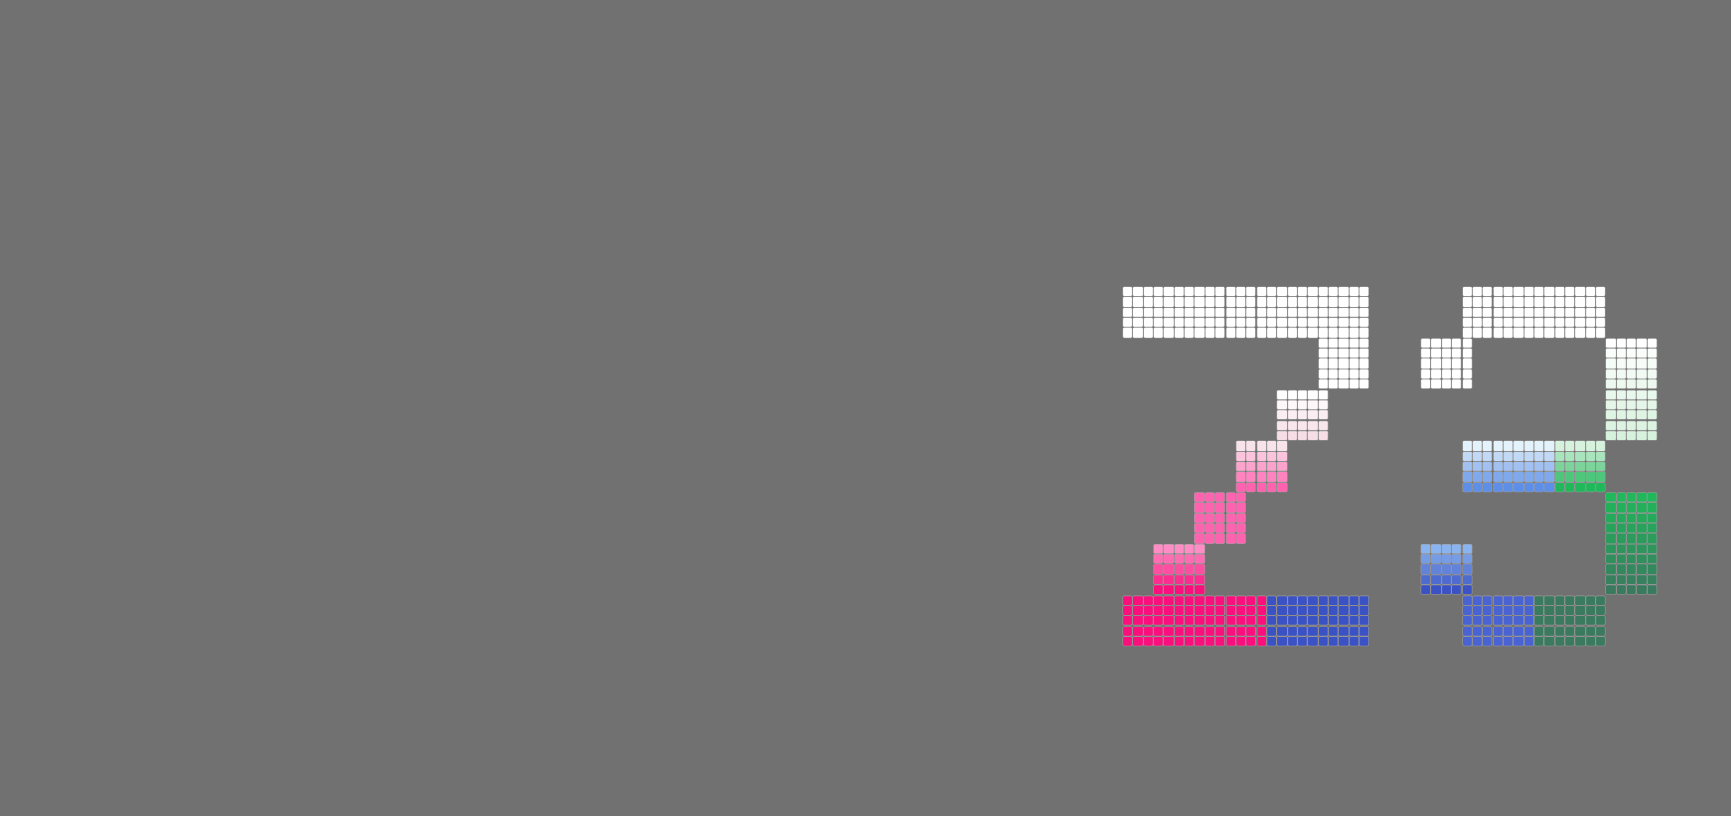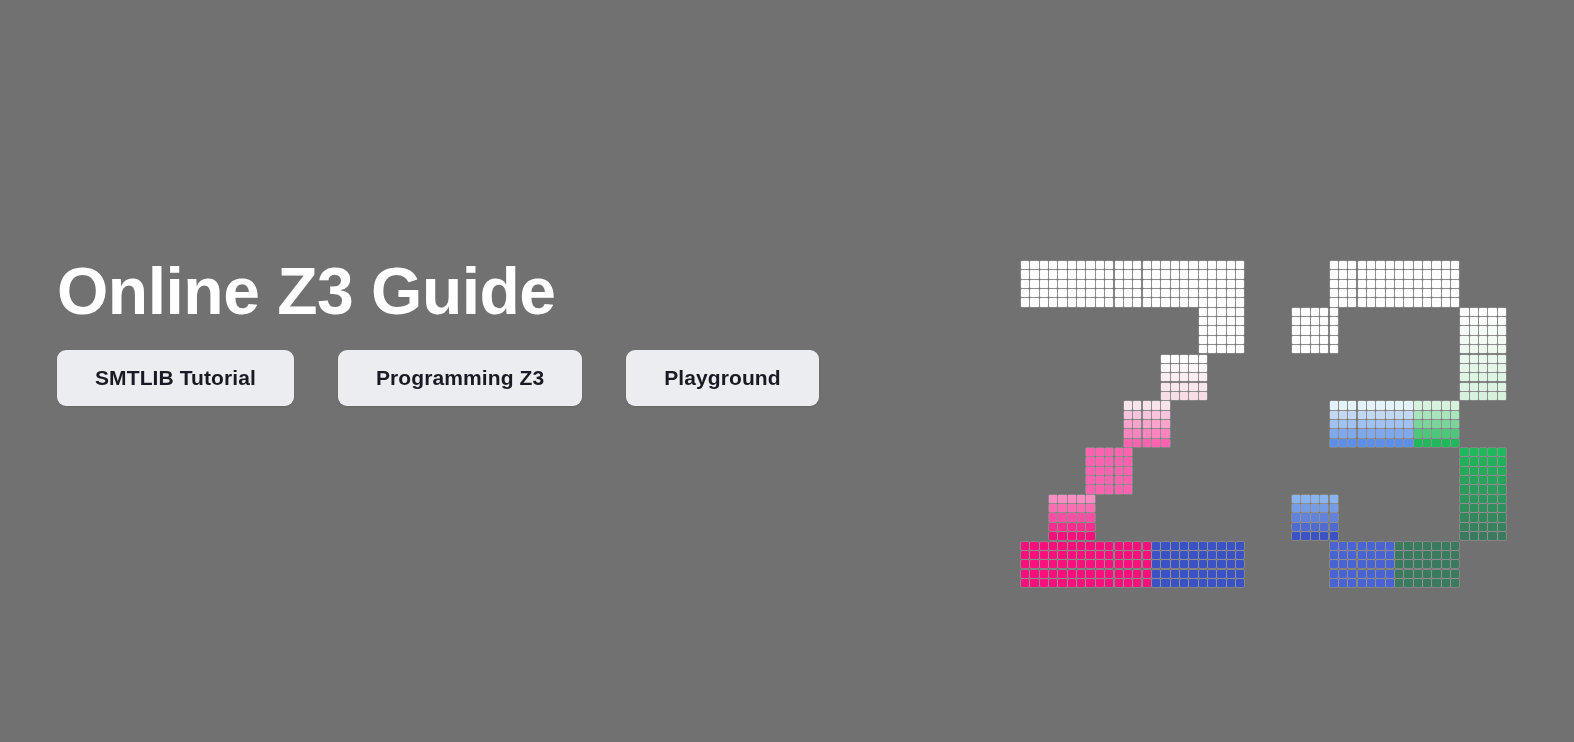--- a/index.html
+++ b/index.html
@@ -81,29 +81,20 @@
   .px {
     position: absolute;
     border-radius: 1px;
   }
 </style>
 </head>
 <body>
 
 <div id="hero">
 
-  <div id="text-col">
-    <h1 id="page-title">Online Z3 Guide</h1>
-
-    <div id="cta-row">
-      <button class="cta-btn">SMTLIB Tutorial</button>
-      <button class="cta-btn">Programming Z3</button>
-      <button class="cta-btn">Playground</button>
-    </div>
-  </div>
 
   <div id="logo">
       <div class="glyph" style="left: 0px;">
         <div class="px" style="left: 0px; top: 0px; width: 8.25px; height: 8.25px; background: rgb(255, 255, 255); box-shadow: rgb(154, 154, 154) 0px 0px 0px 0.55px;"></div>
         <div class="px" style="left: 9.35px; top: 0px; width: 8.25px; height: 8.25px; background: rgb(255, 255, 255); box-shadow: rgb(154, 154, 154) 0px 0px 0px 0.55px;"></div>
         <div class="px" style="left: 18.7px; top: 0px; width: 8.25px; height: 8.25px; background: rgb(255, 255, 255); box-shadow: rgb(154, 154, 154) 0px 0px 0px 0.55px;"></div>
         <div class="px" style="left: 28.05px; top: 0px; width: 8.25px; height: 8.25px; background: rgb(255, 255, 255); box-shadow: rgb(154, 154, 154) 0px 0px 0px 0.55px;"></div>
         <div class="px" style="left: 37.4px; top: 0px; width: 8.25px; height: 8.25px; background: rgb(255, 255, 255); box-shadow: rgb(154, 154, 154) 0px 0px 0px 0.55px;"></div>
         <div class="px" style="left: 46.75px; top: 0px; width: 8.25px; height: 8.25px; background: rgb(255, 255, 255); box-shadow: rgb(154, 154, 154) 0px 0px 0px 0.55px;"></div>
         <div class="px" style="left: 56.1px; top: 0px; width: 8.25px; height: 8.25px; background: rgb(255, 255, 255); box-shadow: rgb(154, 154, 154) 0px 0px 0px 0.55px;"></div>

